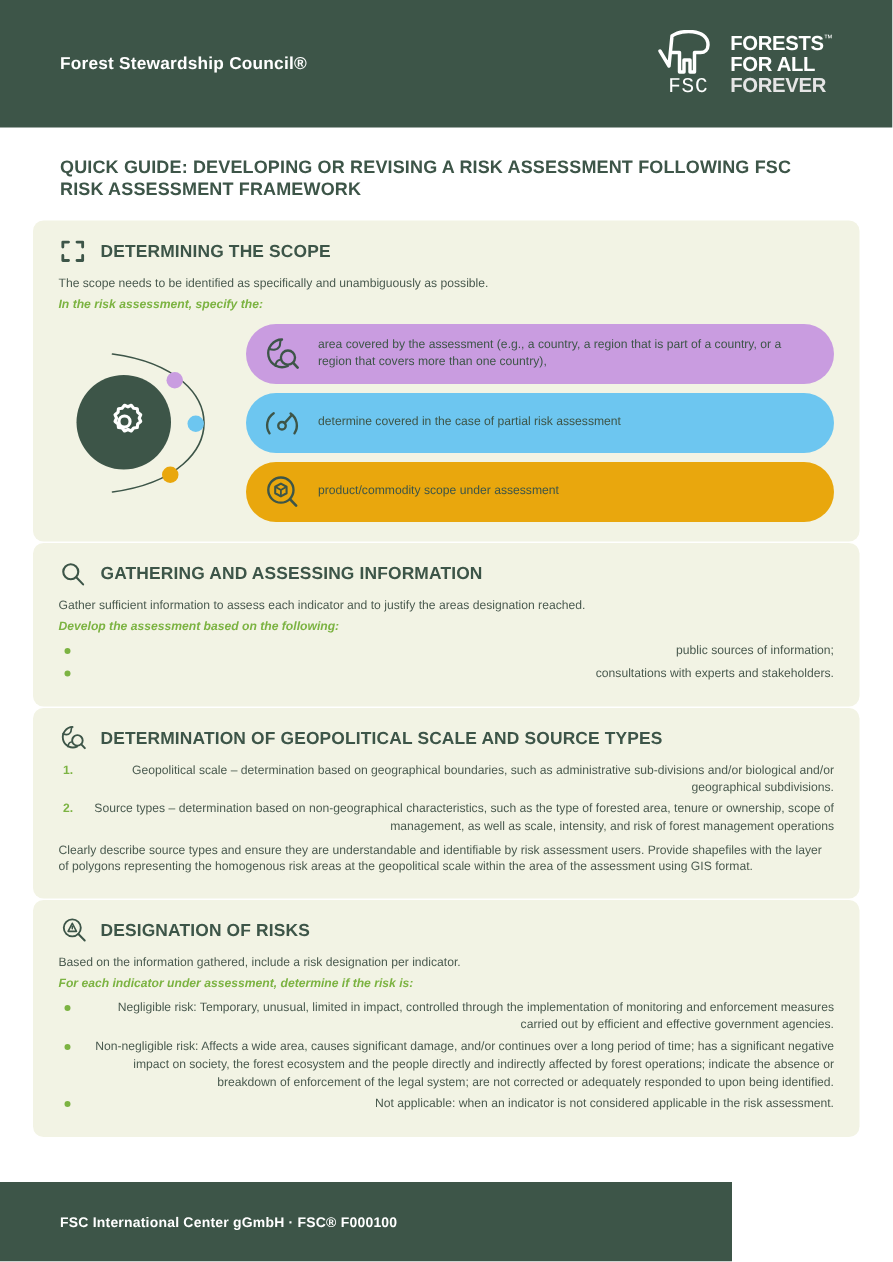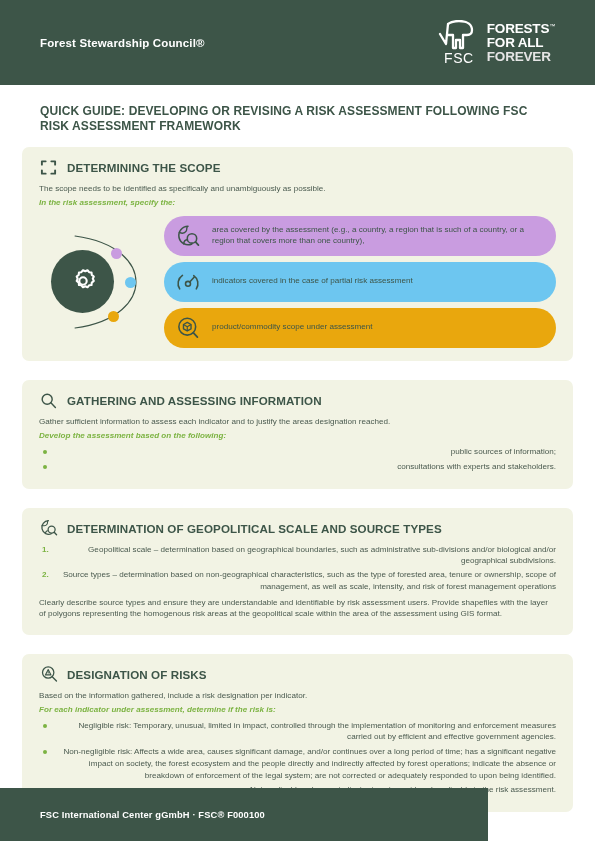--- a/index.html
+++ b/index.html
@@ -38,21 +38,21 @@
     gap: 7px;
   }
   .fsc-mark {
     display: flex;
     flex-direction: column;
     align-items: center;
     color: #ffffff;
   }
   .fsc-mark .tree-svg { display: block; }
   .fsc-mark .fsc-letters {
-    font-family: Liberation Sans, sans-serif;
+    font-family: Liberation Mono, monospace;
     font-size: 14px;
     letter-spacing: 0.5px;
     line-height: 1;
     margin-top: 1px;
     text-align: center;
   }
   .fsc-tagline {
     line-height: 1.02;
     padding-top: 1px;
   }
@@ -81,21 +81,21 @@
   }
 
   
   .content {
     padding: 0 22px;
   }
   .card {
     background: #f2f3e4;
     border-radius: 7px;
     padding: 11px 17px 13px 17px;
-    margin-bottom: 19px;
+    margin-bottom: 1px;
   }
   .card-head {
     display: flex;
     align-items: center;
     gap: 9px;
     margin-bottom: 6px;
   }
   .card-head .hd-icon {
     width: 19px;
     height: 19px;
@@ -318,33 +318,33 @@
         <div class="pill purple">
           <span class="p-icon">
             <svg width="24" height="24" viewBox="0 0 26 26" fill="none">
               <path d="M13 2.5 a10 10 0 1 0 4.2 19.1" stroke="#3d5548" stroke-width="1.7" fill="none" stroke-linecap="round"></path>
               <path d="M3.6 9.2 c3.5 1.6 6.2 .4 7.4 -1.4 1.2 -1.8 .1 -3.6 1.3 -4.9" stroke="#3d5548" stroke-width="1.5" fill="none" stroke-linecap="round"></path>
               <path d="M8.2 21.5 c.4 -2.5 1.8 -4.2 3.4 -4.4" stroke="#3d5548" stroke-width="1.5" fill="none" stroke-linecap="round"></path>
               <circle cx="17.3" cy="15.6" r="5.1" stroke="#3d5548" stroke-width="1.7" fill="none"></circle>
               <path d="M21.1 19.4 L24.3 22.8" stroke="#3d5548" stroke-width="1.9" stroke-linecap="round"></path>
             </svg>
           </span>
-          <span class="p-text">area covered by the assessment (e.g., a country, a region that is such of a country, or a region that covers more than one country),</span>
+          <span class="p-text">area covered by the assessment (e.g., a country, a region that is part of a country, or a region that covers more than one country),</span>
         </div>
 
         <div class="pill blue">
           <span class="p-icon">
             <svg width="24" height="24" viewBox="0 0 26 26" fill="none">
               <path d="M4.0 20.5 a10.5 10.5 0 0 1 3.0 -14.6" stroke="#3d5548" stroke-width="1.7" fill="none" stroke-linecap="round"></path>
               <path d="M19.2 6.1 a10.5 10.5 0 0 1 2.8 14.4" stroke="#3d5548" stroke-width="1.7" fill="none" stroke-linecap="round"></path>
               <circle cx="13" cy="15" r="2.7" stroke="#3d5548" stroke-width="1.7" fill="none"></circle>
               <path d="M14.9 13.1 L19.8 7.6" stroke="#3d5548" stroke-width="1.7" stroke-linecap="round"></path>
             </svg>
           </span>
-          <span class="p-text">indicators covered in the case of partial risk assessment</span>
+          <span class="p-text">determine covered in the case of partial risk assessment</span>
         </div>
 
         <div class="pill orange">
           <span class="p-icon">
             <svg width="24" height="24" viewBox="0 0 26 26" fill="none">
               <circle cx="12.2" cy="11.6" r="9.1" stroke="#3d5548" stroke-width="1.7" fill="none"></circle>
               <path d="M12.2 6.9 l4.1 2.3 v4.7 l-4.1 2.3 -4.1 -2.3 V9.2 z" stroke="#3d5548" stroke-width="1.5" fill="none" stroke-linejoin="round"></path>
               <path d="M8.1 9.2 L12.2 11.6 L16.3 9.2 M12.2 11.6 V16.2" stroke="#3d5548" stroke-width="1.3" fill="none" stroke-linejoin="round"></path>
               <path d="M18.9 18.3 L23.2 22.8" stroke="#3d5548" stroke-width="1.9" stroke-linecap="round"></path>
             </svg>

